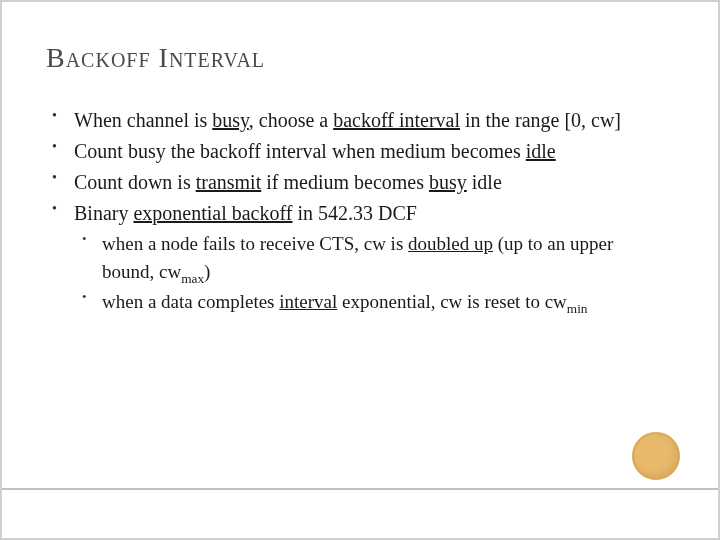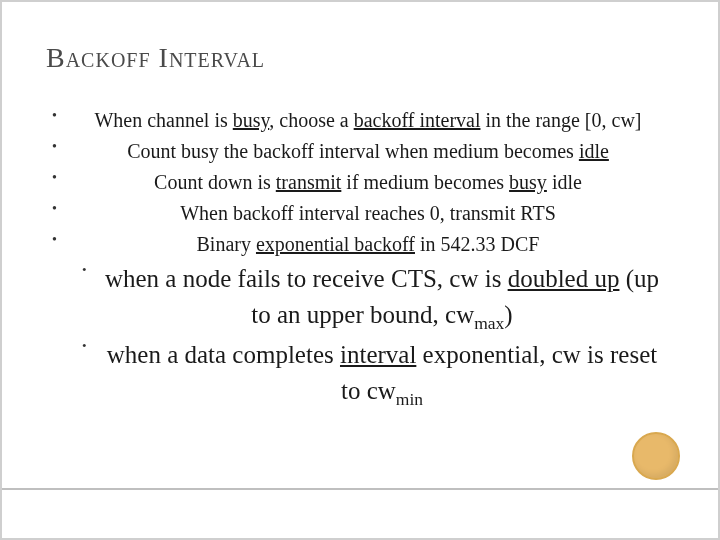--- a/index.html
+++ b/index.html
@@ -28,39 +28,38 @@
     list-style: none;
     padding-left: 0;
   }
   ul.top > li {
     position: relative;
     padding-left: 28px;
     font-size: 20px;
     line-height: 1.45;
     color: #1a1a1a;
     margin-bottom: 2px;
-    text-align: center;
   }
   ul.top > li::before {
     content: "•";
     position: absolute;
     left: 6px;
     top: 0;
     font-size: 14px;
     color: #333;
   }
   ul.sub {
     list-style: none;
     padding-left: 0;
     margin-top: 2px;
   }
   ul.sub > li {
     position: relative;
     padding-left: 28px;
-    font-size: 25px;
+    font-size: 19px;
     line-height: 1.45;
     color: #1a1a1a;
   }
   ul.sub > li::before {
     content: "•";
     position: absolute;
     left: 8px;
     top: 0;
     font-size: 13px;
     color: #333;
@@ -98,23 +97,20 @@
     <li>
       <span>When channel is </span><span class="u">busy</span><span>, choose a </span><span class="u">backoff interval</span><span> in the range [0, cw]</span>
     </li>
     <li>
       <span>Count busy the backoff interval when medium becomes </span><span class="u">idle</span>
     </li>
     <li>
       <span>Count down is </span><span class="u">transmit</span><span> if medium becomes </span><span class="u">busy</span><span> idle</span>
     </li>
     <li>
-      <span>When backoff interval reaches 0, transmit RTS</span>
-    </li>
-    <li>
       <span>Binary </span><span class="u">exponential backoff</span><span> in 542.33 DCF</span>
       <ul class="sub">
         <li>
           <span>when a node fails to receive CTS, cw is </span><span class="u">doubled up</span><span> (up to an upper bound, cw</span><span class="subscript">max</span><span>)</span>
         </li>
         <li>
           <span>when a data completes </span><span class="u">interval</span><span> exponential, cw is reset to cw</span><span class="subscript">min</span>
         </li>
       </ul>
     </li>

